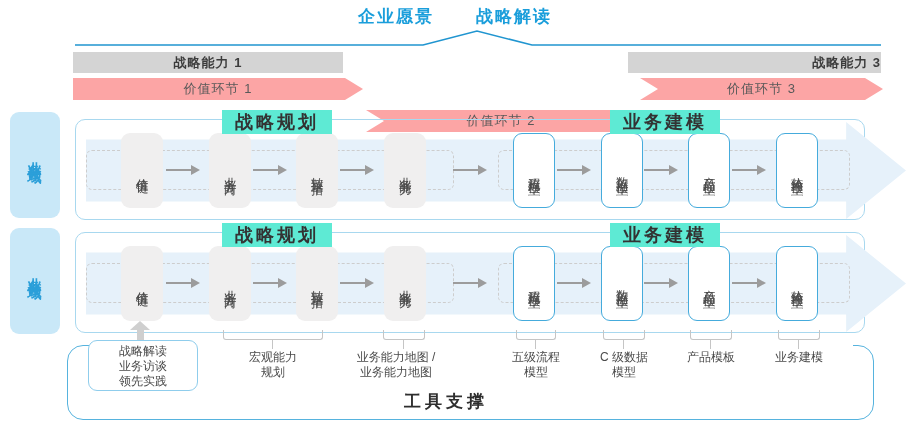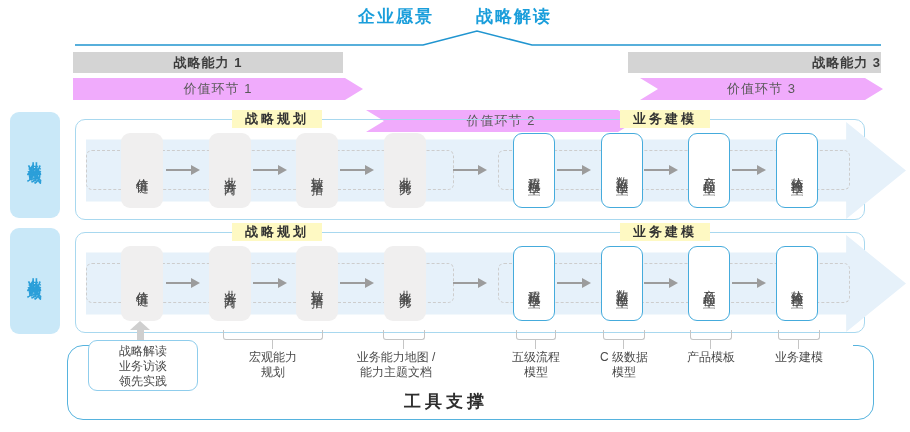--- a/index.html
+++ b/index.html
@@ -10,37 +10,37 @@
   .titles { position:absolute; top:5px; left:0; width:910px; display:flex; justify-content:center; gap:42px; }
   .titles span { font-size:17px; font-weight:bold; color:#1a9edb; letter-spacing:2px; white-space:nowrap; }
   .caret-svg { position:absolute; top:0; left:0; }
 
   
   .cap-bar { position:absolute; top:52px; height:21px; background:#d4d4d4; text-align:center;
              font-size:13px; font-weight:bold; color:#3c3c3c; line-height:21px; letter-spacing:1px; }
   .cap1 { left:73px; width:270px; } .cap2 { left:353px; width:267px; } .cap3 { left:628px; width:253px;text-align:right; }
 
   
-  .chev { position:absolute; top:78px; height:22px; background:#f0abfc; text-align:center;
+  .chev { position:absolute; top:78px; height:22px; background:#fca5a5; text-align:center;
           font-size:13px; color:#595959; line-height:22px; letter-spacing:1px; }
   .chev-first { clip-path:polygon(0 0, calc(100% - 18px) 0, 100% 50%, calc(100% - 18px) 100%, 0 100%); }
   .chev-mid   { clip-path:polygon(0 0, calc(100% - 18px) 0, 100% 50%, calc(100% - 18px) 100%, 0 100%, 18px 50%); }
   .vl1 { left:73px; width:290px; } .vl2 { left:366px; width:270px;margin-top:32px; } .vl3 { left:640px; width:243px; }
 
   
   .domain { position:absolute; left:10px; width:50px; height:106px; background:#c9e8f8; border-radius:9px;
             display:flex; align-items:center; justify-content:center; }
   .domain span { writing-mode:vertical-rl; font-size:14px; font-weight:bold; color:#2b9fd9; letter-spacing:3px; }
   .dom1 { top:112px; } .dom2 { top:228px; }
 
   
   .panel { position:absolute; left:75px; width:790px; height:101px; border:1px solid #a8d8ef; border-radius:10px; }
   .p1 { top:119px; } .p2 { top:232px; }
-  .panel-header { position:absolute; top:-10px; transform:translateX(-50%); background:#fef9c3; padding:0 13px;
-                  font-size:13px; font-weight:bold; color:#333; letter-spacing:3px; white-space:nowrap; z-index:3; }
+  .panel-header { position:absolute; top:-10px; transform:translateX(-50%); background:#5eead4; padding:0 13px;
+                  font-size:18px; font-weight:bold; color:#333; letter-spacing:3px; white-space:nowrap; z-index:3; }
   .ph-plan { left:201px; } .ph-model { left:589px; }
   .band { position:absolute; left:10px; top:2px; width:820px; height:97px; background:#e6f1fa;
           clip-path:polygon(0 18%, 92.7% 18%, 92.7% 0%, 100% 50%, 92.7% 100%, 92.7% 82%, 0 82%); }
   .dashrect { position:absolute; top:30px; height:40px; border:1.5px dashed #cdcdcd; border-radius:6px; }
   .dash-l { left:10px; width:368px; } .dash-r { left:422px; width:352px; }
   .fbox { position:absolute; top:13px; width:42px; height:75px; border-radius:9px;
           display:flex; align-items:center; justify-content:center; z-index:2; }
   .fbox span { writing-mode:vertical-rl; font-size:12.5px; color:#4a4a4a; letter-spacing:2px; line-height:1; }
   .gbox { background:#f0efef; }
   .bbox { background:#fff; border:1.5px solid #45abdc; }
@@ -203,21 +203,21 @@
     <div>业务访谈</div>
     <div>领先实践</div>
   </div>
 
   <div class="note n1">
     <div>宏观能力</div>
     <div>规划</div>
   </div>
   <div class="note n2">
     <div>业务能力地图 /</div>
-    <div>能力主题文档</div>
+    <div>业务能力地图</div>
   </div>
   <div class="note n3">
     <div>五级流程</div>
     <div>模型</div>
   </div>
   <div class="note n4">
     <div>C 级数据</div>
     <div>模型</div>
   </div>
   <div class="note n5">

